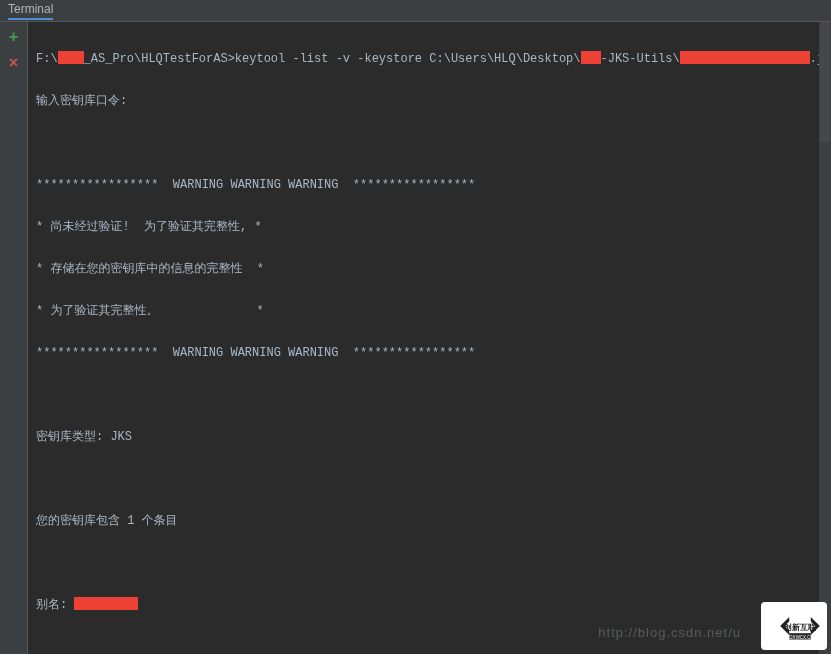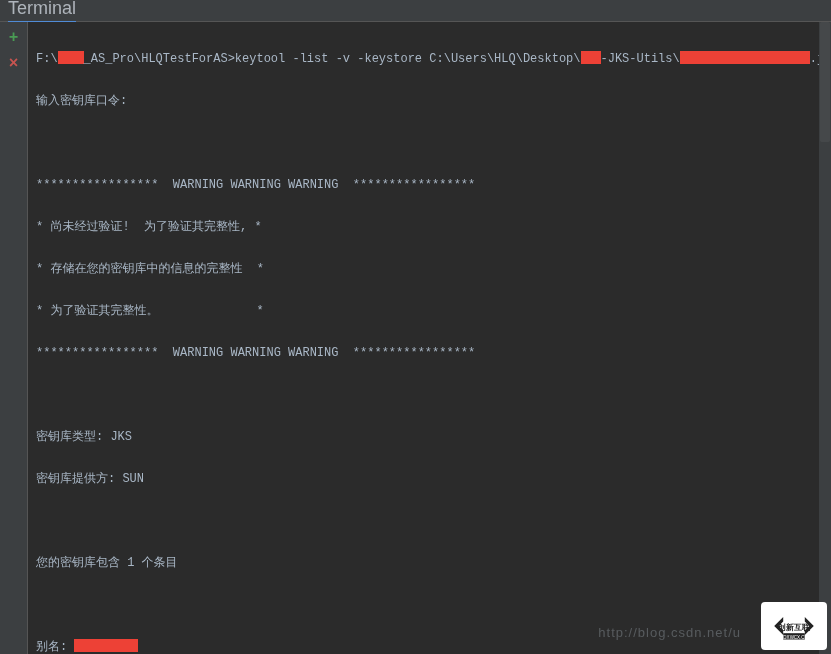--- a/index.html
+++ b/index.html
@@ -18,21 +18,21 @@
   }
   .title-bar {
     height: 22px;
     background: #3c3f41;
     border-bottom: 1px solid #555;
     display: flex;
     align-items: center;
     padding-left: 8px;
     color: #aeb4bb;
     font-family: Arial, sans-serif;
-    font-size: 18px;
+    font-size: 12px;
   }
   .title-underline {
     border-bottom: 2px solid #508bd6;
     display: inline-block;
     padding-bottom: 2px;
   }
   .side-gutter {
     position: absolute;
     left: 0;
     top: 22px;
@@ -89,21 +89,21 @@
   .logo-box {
     position: absolute;
     right: 4px;
     bottom: 4px;
     width: 66px;
     height: 48px;
     background: #fff;
     border-radius: 4px;
     display: flex;
     align-items: center;
-    justify-content: center;
+    justify-content: flex-end;
     text-decoration: underline;
   }
   .logo-box svg { width: 54px; height: 40px; }
   .scrollbar-v {
     position: absolute;
     right: 0;
     top: 22px;
     width: 12px;
     height: calc(100% - 22px);
     background: #3c3f41;
@@ -134,21 +134,20 @@
 <div class="line"><span>F:\</span><span class="redact" style="width:26px"></span><span>_AS_Pro\HLQTestForAS&gt;</span><span>keytool -list -v -keystore C:\Users\HLQ\Desktop\</span><span class="redact" style="width:20px"></span><span>-JKS-Utils\</span><span class="redact" style="width:130px"></span><span>.jks</span></div>
 <div class="line"><span>输入密钥库口令: </span></div>
 <div class="line"></div>
 <div class="line"><span>*****************  WARNING WARNING WARNING  *****************</span></div>
 <div class="line"><span>* 尚未经过验证!  为了验证其完整性, *</span></div>
 <div class="line"><span>* 存储在您的密钥库中的信息的完整性  *</span></div>
 <div class="line"><span>* 为了验证其完整性。</span><span style="display:inline-block;width:98px"></span><span>*</span></div>
 <div class="line"><span>*****************  WARNING WARNING WARNING  *****************</span></div>
 <div class="line"></div>
 <div class="line"><span>密钥库类型: JKS</span></div>
-<div class="line"><span>密钥库提供方: SUN</span></div>
 <div class="line"></div>
 <div class="line"><span>您的密钥库包含 1 个条目</span></div>
 <div class="line"></div>
 <div class="line"><span>别名: </span><span class="redact" style="width:64px"></span></div>
 
 
 
 
 
 

